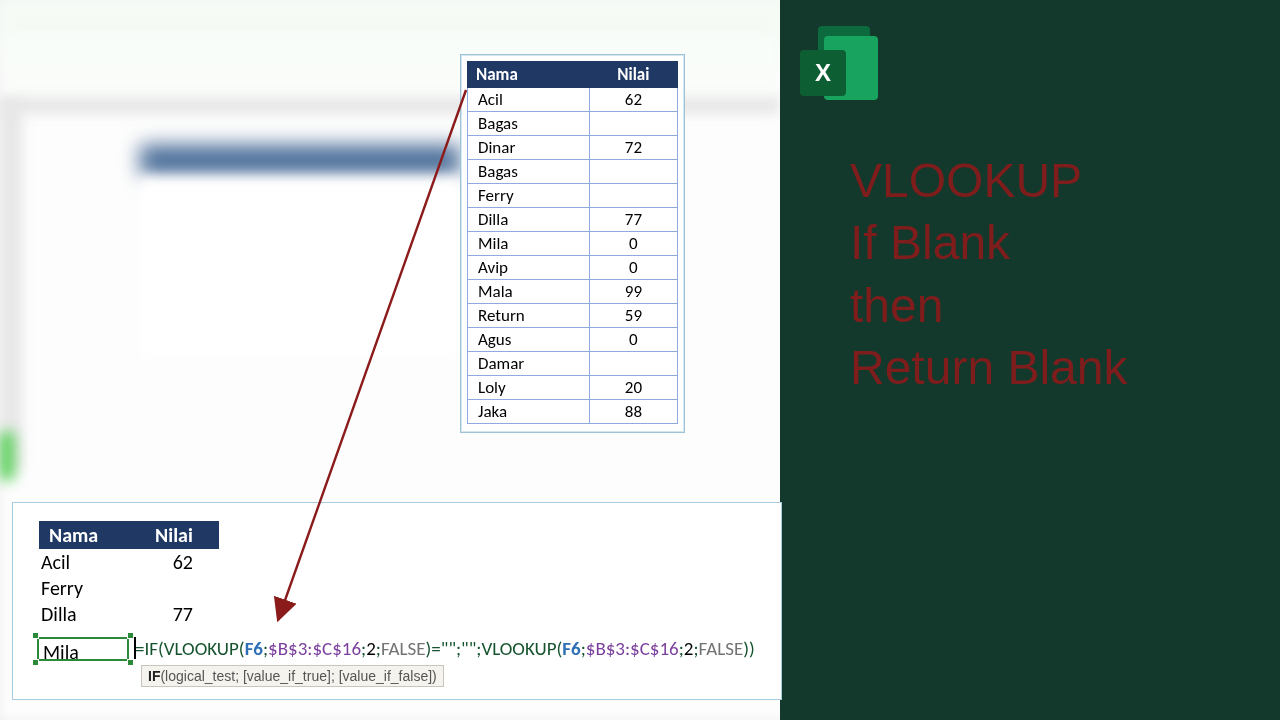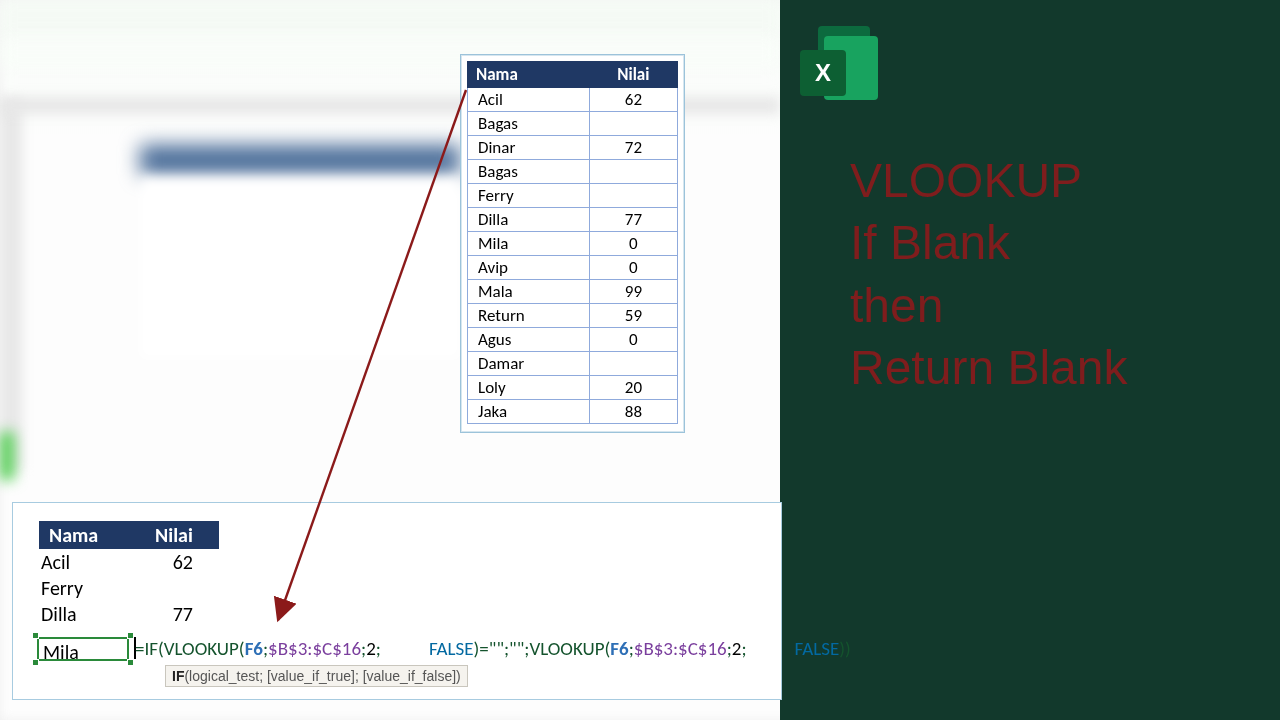--- a/index.html
+++ b/index.html
@@ -124,26 +124,26 @@
 
   .formula-line{
     position:absolute; top:134px; left:122px; font-size:19px; white-space:nowrap;
     font-family:Calibri, Arial, sans-serif;
   }
   .caret{display:inline-block;height:22px;border-left:2px solid #000;margin:0 -1px;vertical-align:-4px;}
   .fn{color:#14532d;}
   .ref1{color:#2e6fb6;font-weight:bold;}
   .abs{color:#7a3e9d;}
   .num{color:#000;}
-  .kw{color:#0369a1;margin-left:48px;}
+  .kw{color:#737373;}
 
   .tooltip{
     position:absolute; top:162px; left:128px;
     background:#f5f3ee; border:1px solid #c9c6bd; font-size:14px;
-    padding:2px 6px; color:#555; font-family:"Segoe UI",sans-serif;margin-left:24px;
+    padding:2px 6px; color:#555; font-family:"Segoe UI",sans-serif;
   }
   .tooltip b{color:#222; font-weight:700;}
 
   
   .arrow-svg{position:absolute; top:60px; left:0; width:800px; height:640px; pointer-events:none;}
 
 </style>
 </head>
 <body>
 

